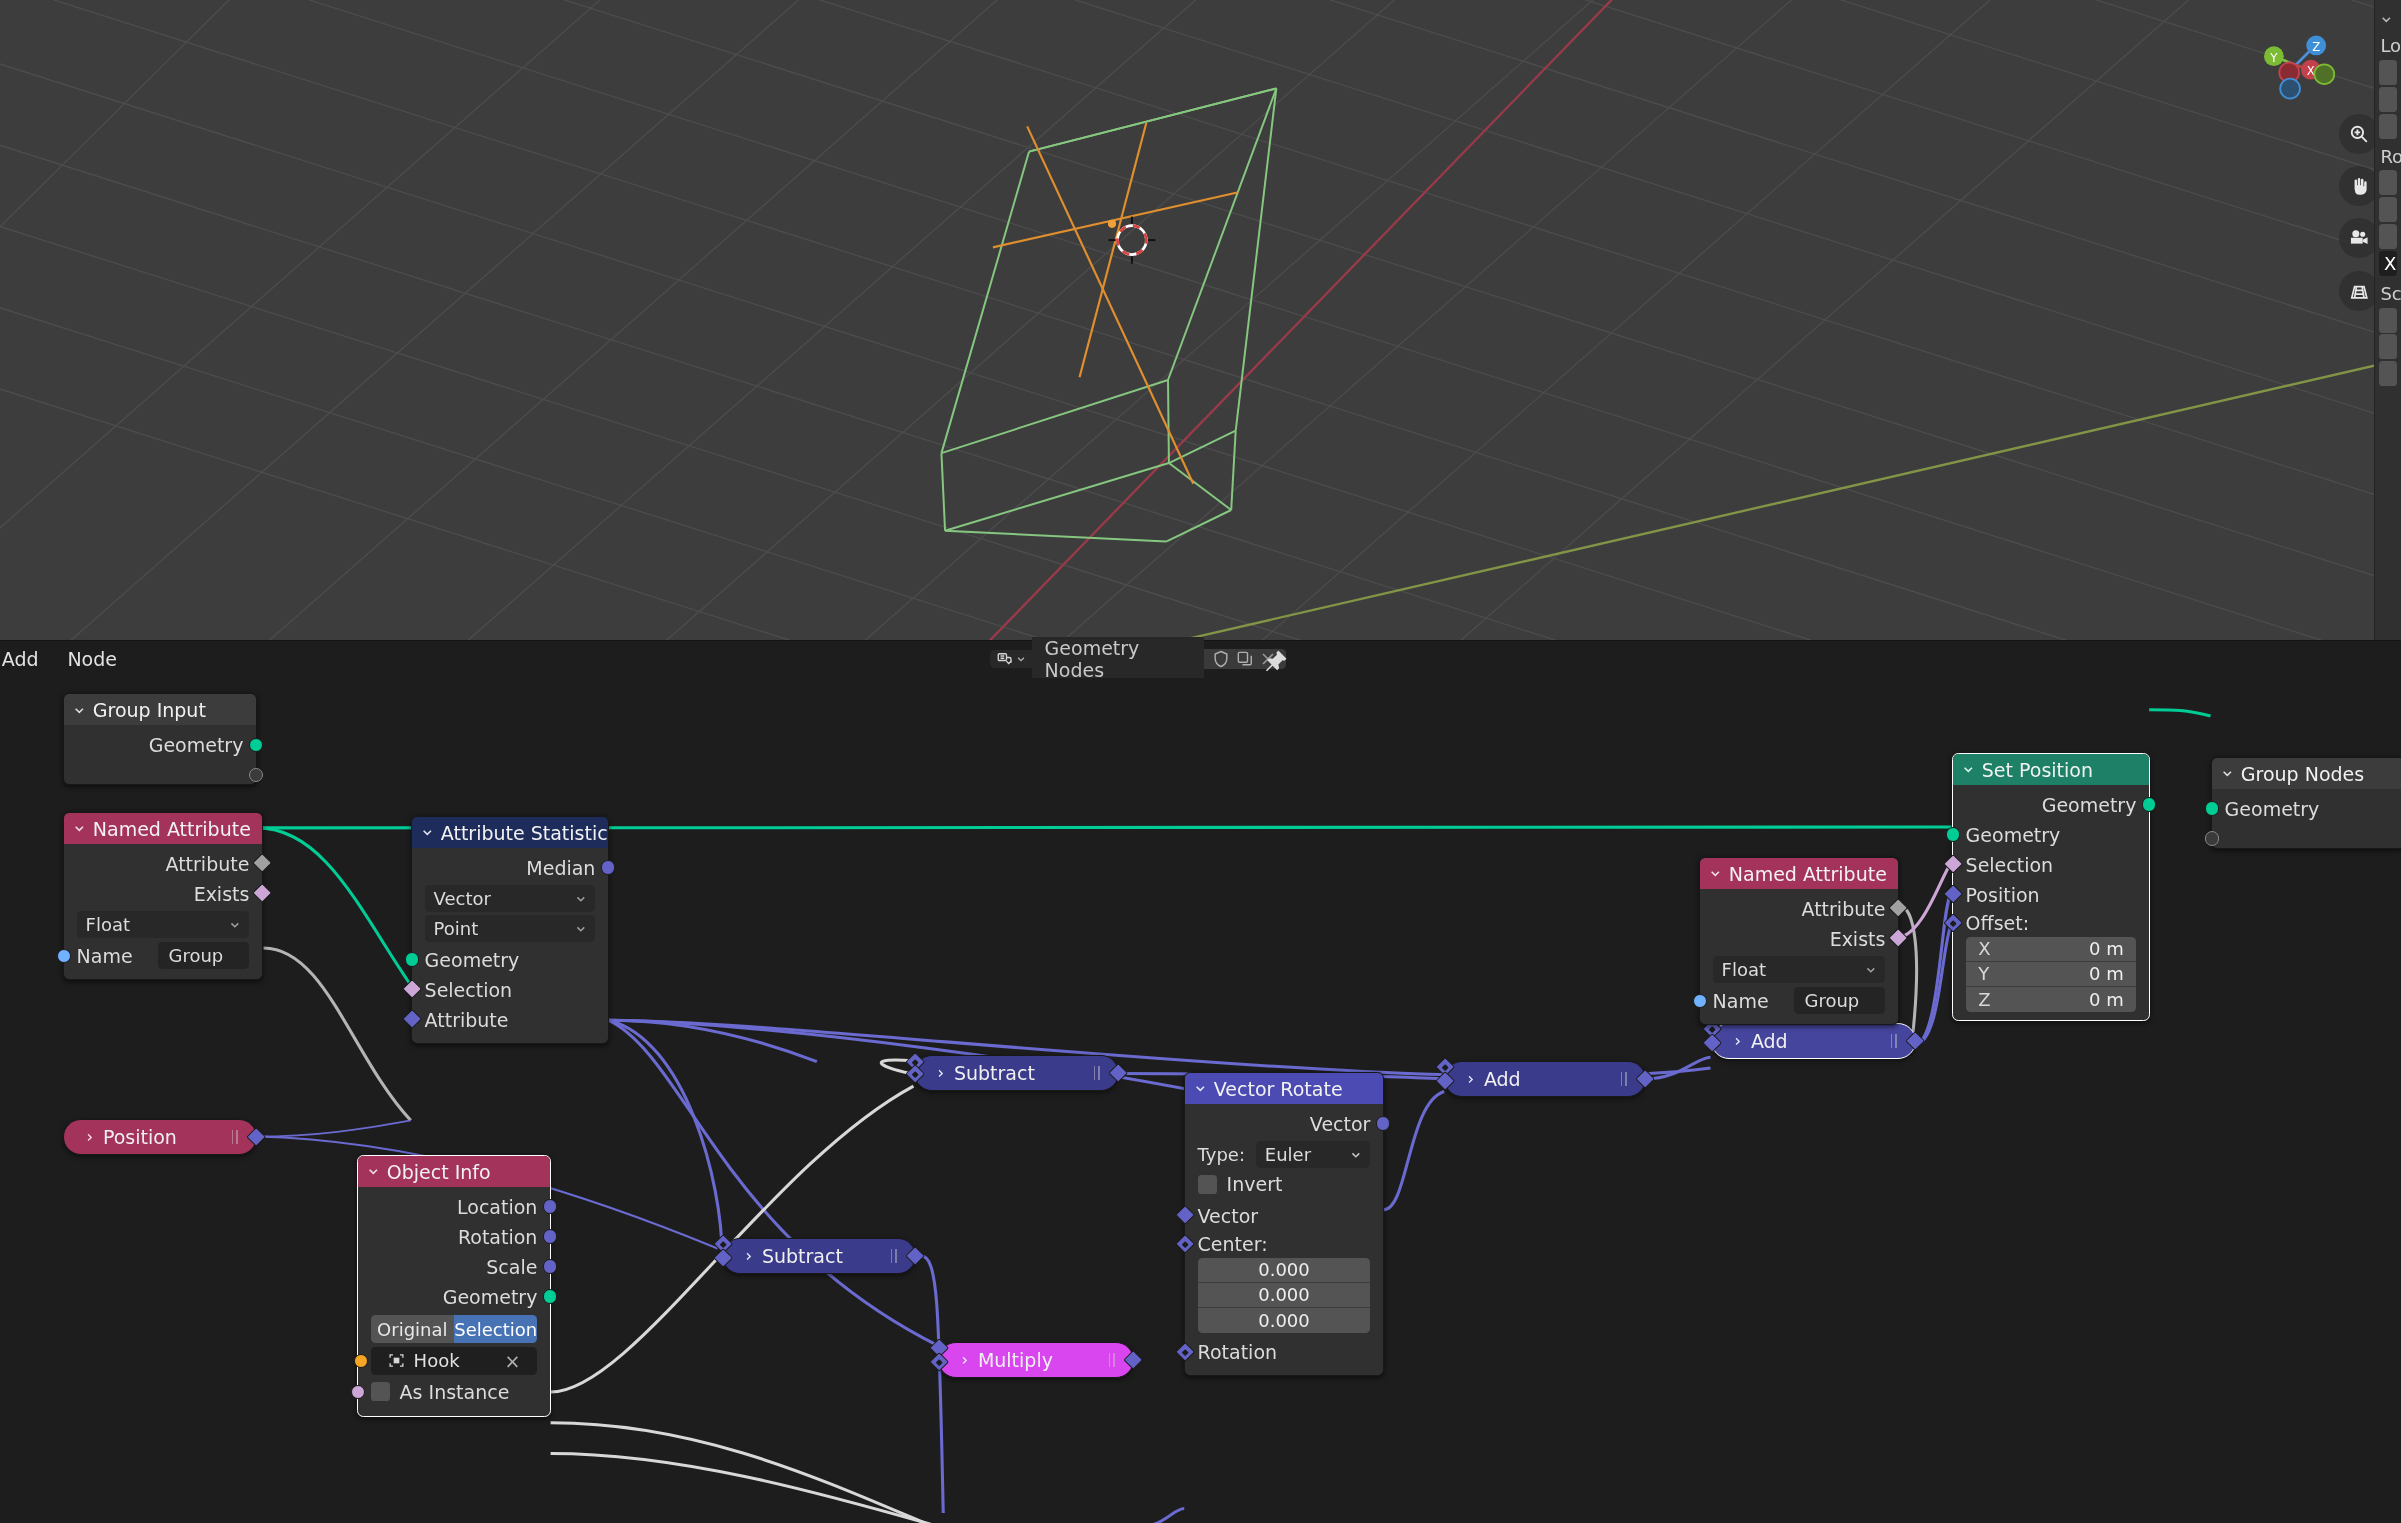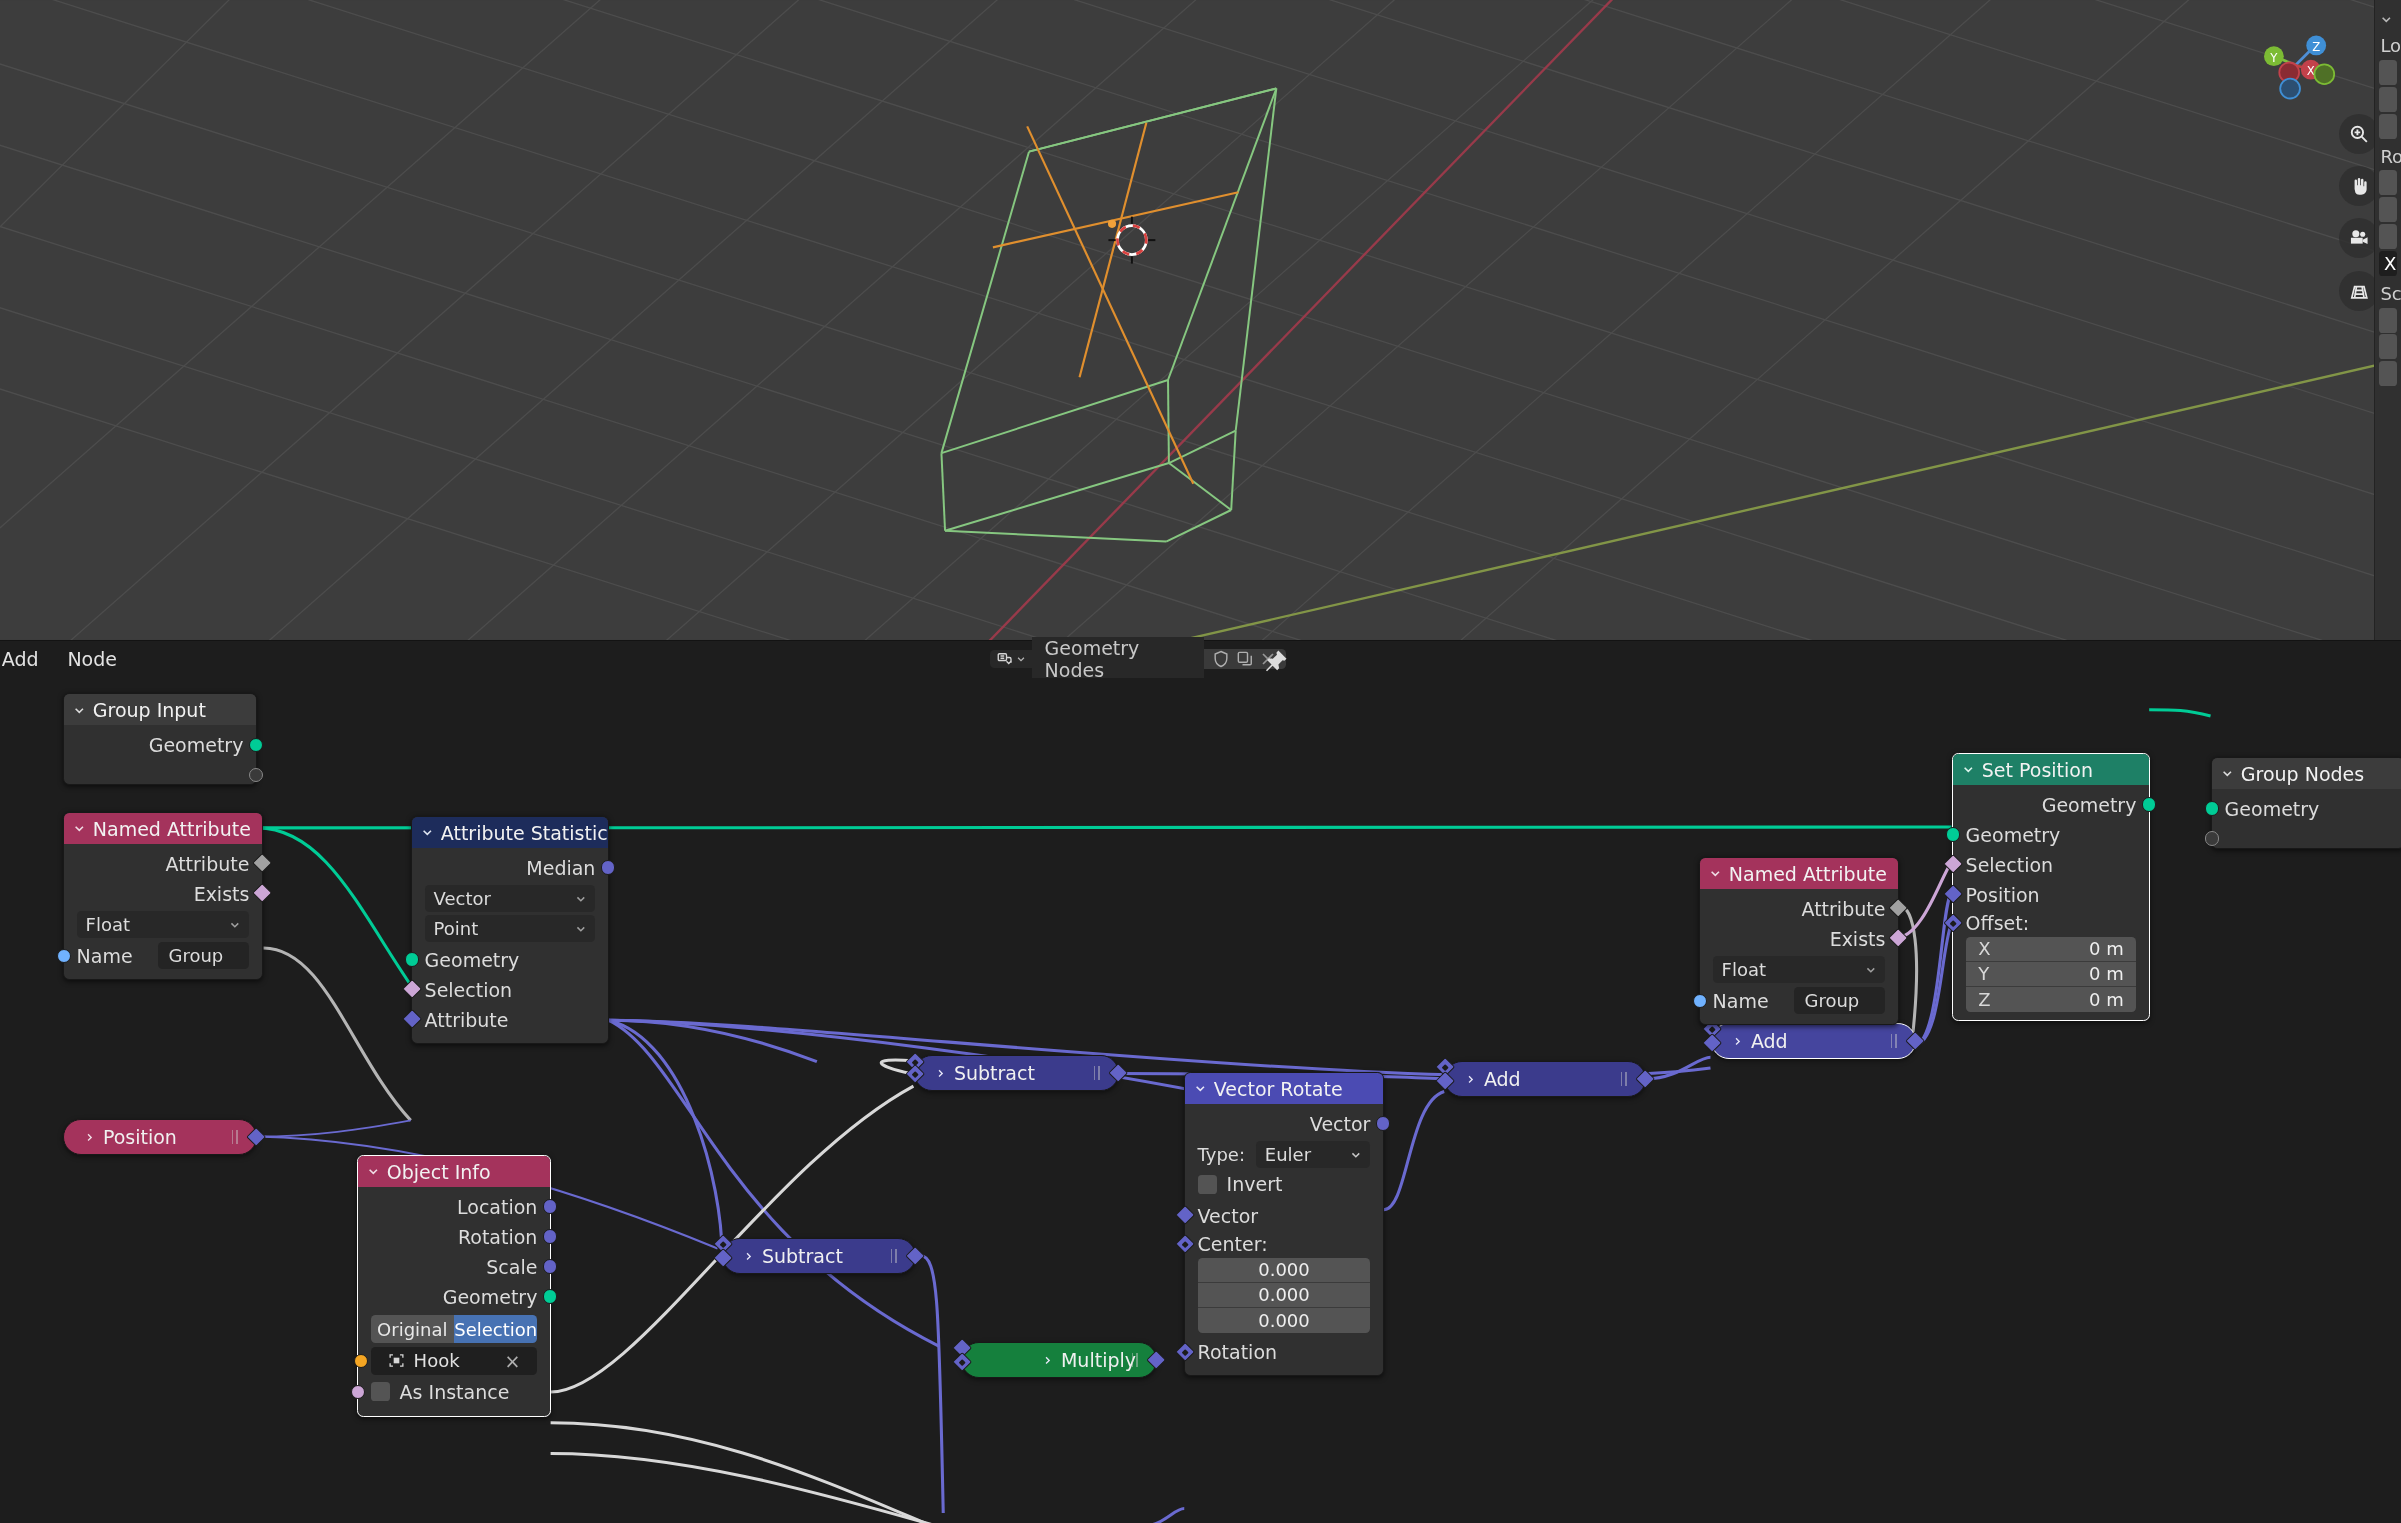--- a/index.html
+++ b/index.html
@@ -622,21 +622,21 @@
     <span>Subtract</span>
     <span class="grip">
         <i></i>
         <i></i>
       </span>
     <span class="sock diamdot" style="background:#6363c7; left:-7.2px; top:5.4px; position:absolute"></span>
     <span class="sock diam" style="background:#6363c7; left:-7.2px; top:19px; position:absolute"></span>
     <span class="sock diam" style="background:#6363c7; right:-7.2px; top:50%; margin-top:-7.2px; position:absolute"></span>
   </div>
 
-  <div class="pill" id="n-mul" style="left:961px; top:1566px; width:196px; background:#15803d; top:664px;justify-content:flex-end;">
+  <div class="pill" id="n-mul" style="left:938px; top:1566px; width:196px; background:#d946ef; top:664px;">
     <svg class="rchev" width="10.8" height="10.8" viewBox="0 0 24 24" fill="none" stroke="#e6e6f7" stroke-width="3">
         <path d="M9 5l7 7-7 7"></path>
       </svg>
     <span>Multiply</span>
     <span class="grip">
         <i></i>
         <i></i>
       </span>
     <span class="sock diam" style="background:#6363c7; left:-7.2px; top:5.4px; position:absolute"></span>
     <span class="sock diamdot" style="background:#6363c7; left:-7.2px; top:19px; position:absolute"></span>

